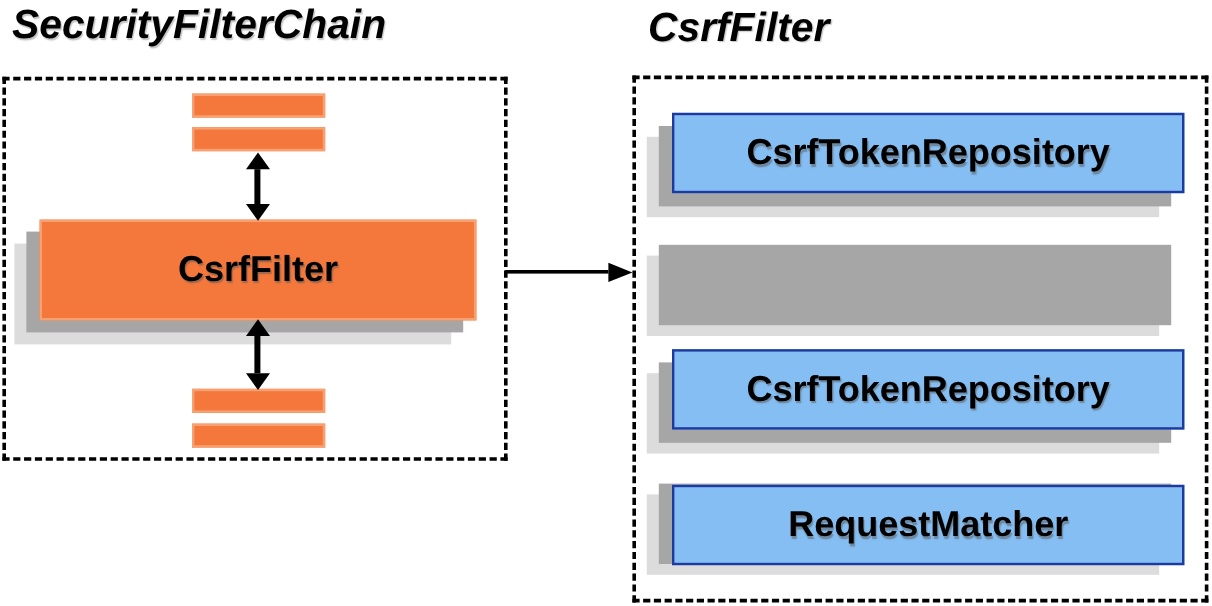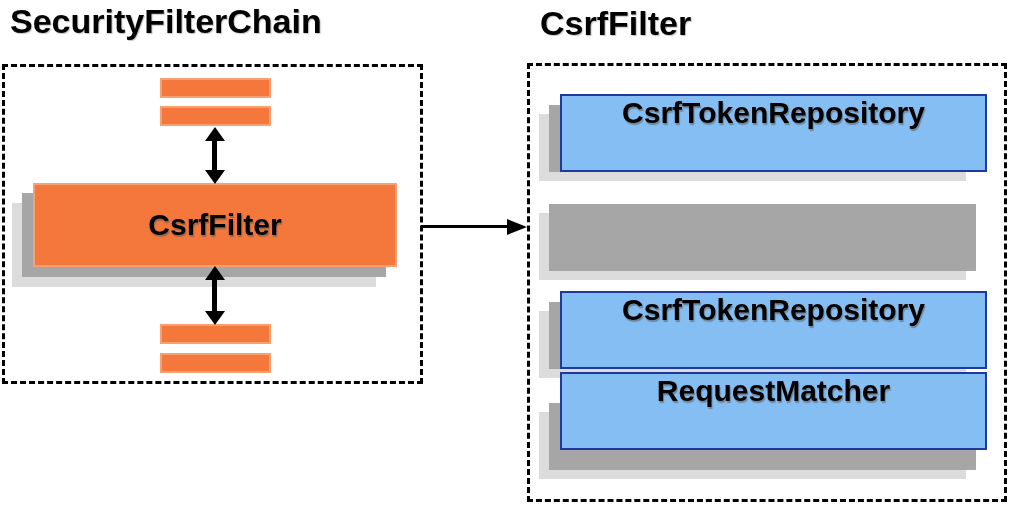--- a/index.html
+++ b/index.html
@@ -3,20 +3,21 @@
 <meta charset="utf-8">
 <style>
   html,body{margin:0;padding:0;background:#ffffff;}
   .page{
     position:relative;width:1010px;height:505px;background:#fff;overflow:hidden;
     font-family:"Liberation Sans", sans-serif;color:#000;
   }
   .title{
     position:absolute;font-size:34px;font-weight:bold;line-height:38px;white-space:nowrap;
     text-shadow:1px 1px 1px rgba(120,120,120,0.45);
+    font-style:italic;
   }
   #title-left{left:10px;top:2px;}
   #title-right{left:540px;top:4px;}
 
   .panel{position:absolute;border:3px dashed #000;background:transparent;}
   #panel-left{left:2px;top:64px;width:415px;height:314px;}
   #panel-right{left:527px;top:63px;width:474px;height:433px;}
 
   .obar{
     position:absolute;left:160px;width:111px;height:20px;box-sizing:border-box;
@@ -50,23 +51,23 @@
   .varrow .shaft{width:5px;flex:1;background:#000;}
 
   .hconn{
     position:absolute;left:421px;top:218px;width:106px;height:17px;
     display:flex;flex-direction:row;align-items:center;z-index:4;
   }
   .hconn .hline{flex:1;height:3px;background:#000;}
   .hconn .htri{width:0;height:0;border-top:8px solid transparent;border-bottom:8px solid transparent;border-left:20px solid #000;}
 
   .bbox{
-    position:absolute;left:560px;width:427px;height:78px;box-sizing:border-box;
+    position:absolute;left:560px;width:427px;height:67px;box-sizing:border-box;
     background:var(--blue);border:2px solid var(--blue-border);
-    display:flex;align-items:flex-start;justify-content:center;
+    display:flex;align-items:center;justify-content:center;
     font-size:30px;font-weight:bold;text-shadow:1px 2px 1px rgba(90,90,90,0.55);
     z-index:3;white-space:nowrap;
   }
   .bshadow-dark{left:549px;width:427px;height:67px;z-index:2;}
   .bshadow-light{left:539px;width:427px;height:67px;z-index:1;}
 </style>
 </head>
 <body>
 
 <div class="page">
@@ -114,17 +115,17 @@
   <div class="shadow dark bshadow-dark" style="top:204px"></div>
 
   <div class="shadow light bshadow-light" style="top:311px"></div>
   <div class="shadow dark bshadow-dark" style="top:302px"></div>
   <div class="bbox" style="top:291px">
     <span>CsrfTokenRepository</span>
   </div>
 
   <div class="shadow light bshadow-light" style="top:412px"></div>
   <div class="shadow dark bshadow-dark" style="top:403px"></div>
-  <div class="bbox" style="top:372px">
+  <div class="bbox" style="top:404px">
     <span>RequestMatcher</span>
   </div>
 
 </div>
 
 </body></html>

